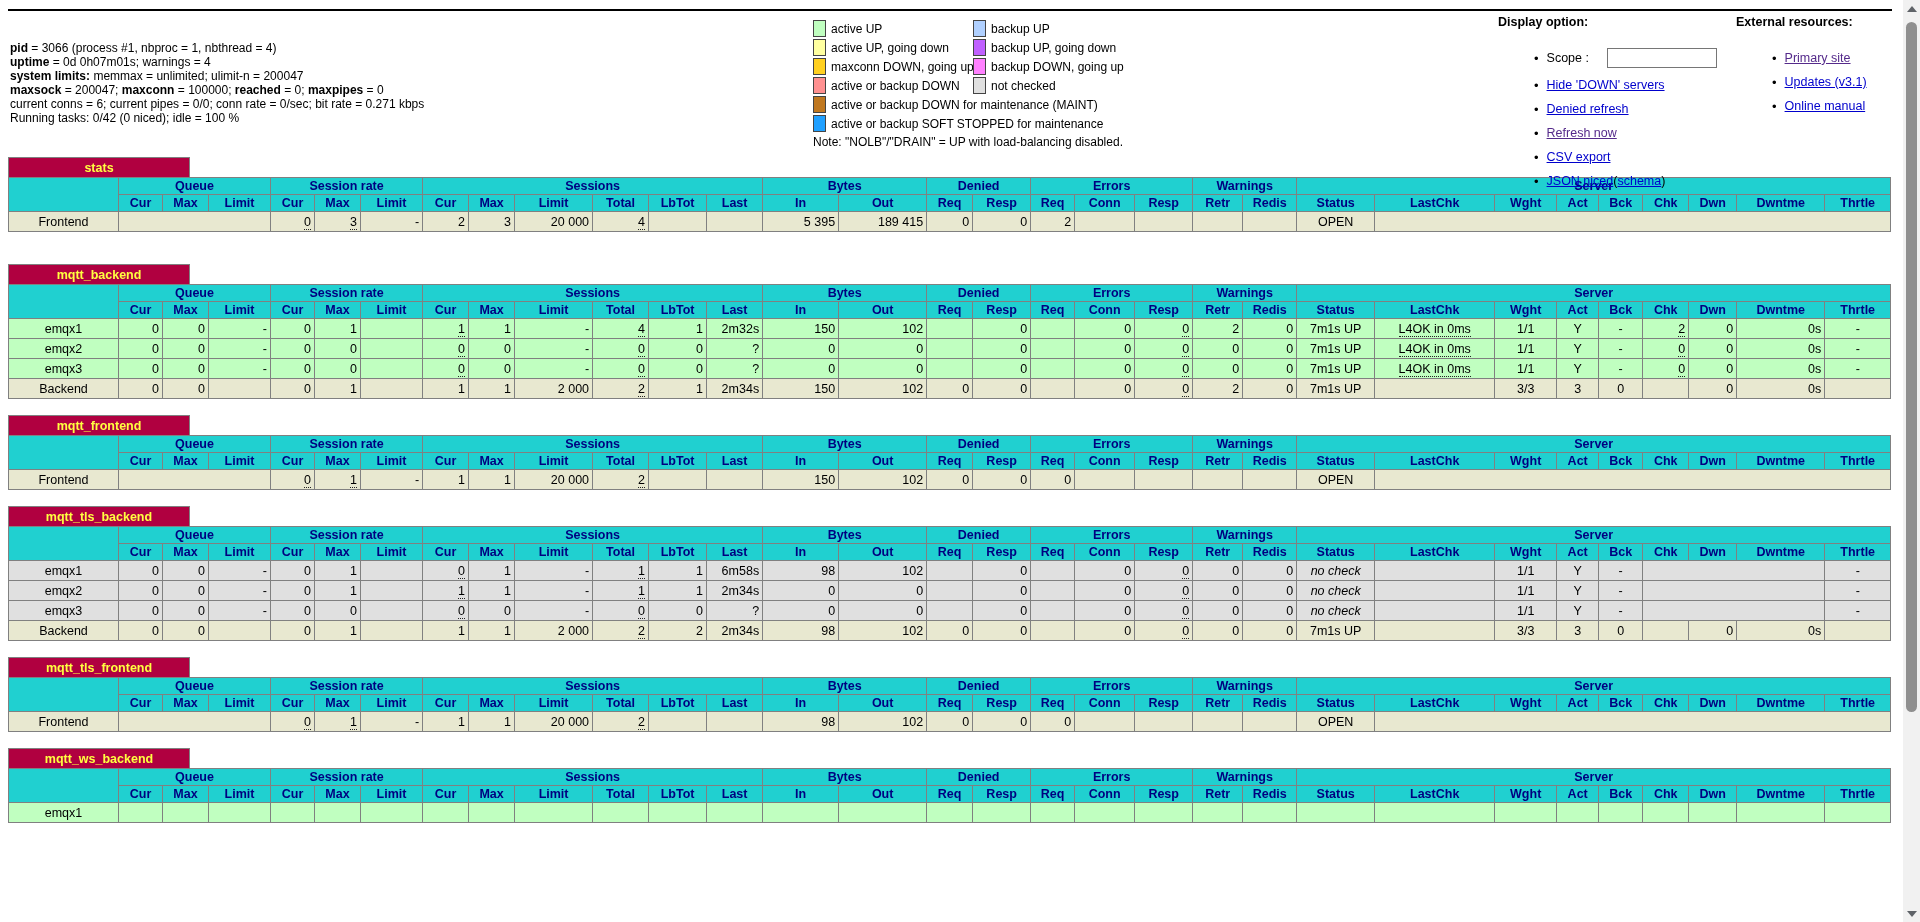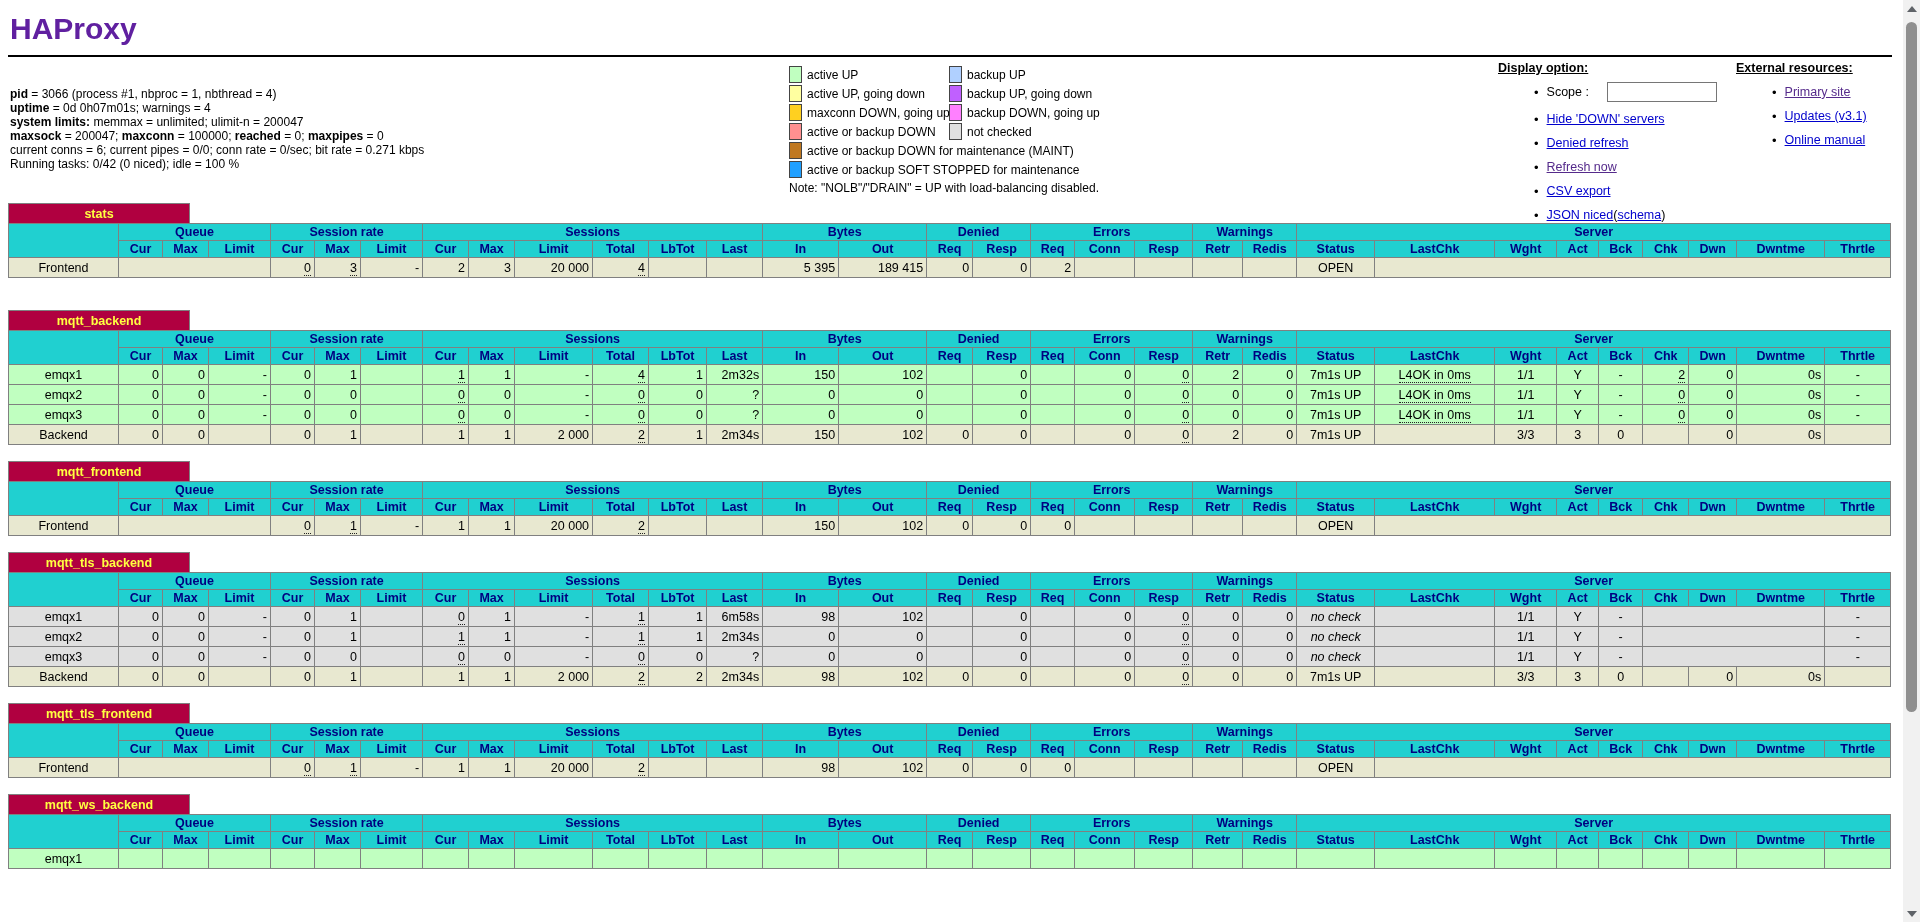--- a/index.html
+++ b/index.html
@@ -12,29 +12,29 @@
   body{width:1920px;height:922px;overflow:hidden;background:#fff;
        font-family:"Liberation Sans",sans-serif;color:#000;position:relative;}
   .page{padding:0 30px 0 8px;}
   h1{margin:12px 0 0 2px;font-size:30px;font-weight:bold;color:var(--heading-purple);}
   h2{margin:16px 0 0 2px;font-size:26px;font-weight:bold;font-style:italic;color:var(--heading-purple);}
   .rule{height:2px;background:#000;margin-top:9px;width:1884px;}
   h3{margin:6px 0 0 0;width:1876px;background:var(--band-beige);color:var(--crimson);
      font-size:18px;font-weight:bold;padding:3px 4px;}
   .topinfo{position:relative;height:146px;}
   .procinfo{position:absolute;left:2px;top:30px;font-size:12px;line-height:14px;white-space:nowrap;}
-  .legend{position:absolute;left:781px;top:8px;font-size:12px;}
+  .legend{position:absolute;left:805px;top:8px;font-size:12px;}
   .lgrow{height:19px;display:flex;align-items:center;white-space:nowrap;}
   .lgitem{display:inline-flex;align-items:center;}
   .lgitem.fixed{width:160px;}
   .swatch{display:inline-block;width:11px;height:15px;border:1px solid #444;margin-right:5px;flex:none;}
   .lgnote{margin-top:2px;font-size:12px;white-space:nowrap;}
   .opts{position:absolute;left:1490px;top:4px;font-size:12.5px;}
   .ext{position:absolute;left:1728px;top:4px;font-size:12.5px;}
-  .opttitle{font-weight:bold;margin-bottom:8px;text-decoration:underline;}
+  .opttitle{font-weight:bold;margin-bottom:20px;}
   .optrow{margin:0 0 6px 36px;height:18px;display:flex;align-items:center;white-space:nowrap;}
   .scoperow{margin-bottom:9px;}
   .bullet{margin-right:8px;font-size:13px;}
   .scopelabel{margin-right:18px;}
   .scopeinput{width:104px;height:18px;border:1px solid #767676;font-size:12px;padding:0 2px;}
   a.lnk{color:var(--link-blue);text-decoration:underline;}
   a.lnk.visited{color:var(--link-visited-purple);}
   .tblblock{margin:0 0 16px 0;}
   .tblblock.first{margin-bottom:32px;}
   .pxname{display:inline-block;min-width:182px;box-sizing:border-box;background:var(--crimson);
@@ -57,21 +57,20 @@
   .sbup::after{content:"";position:absolute;left:4px;top:6px;border-left:5px solid transparent;
     border-right:5px solid transparent;border-bottom:6px solid #5f6368;}
   .sbdown::after{content:"";position:absolute;left:4px;top:6px;border-left:5px solid transparent;
     border-right:5px solid transparent;border-top:6px solid #5f6368;}
   .sbthumb{position:absolute;left:3px;top:22px;width:11px;height:690px;background:#8f8f8f;border-radius:6px;}
 </style>
 </head>
 <body>
 
 <div class="page">
-  <h1>HAProxy</h1>
   <div class="rule"></div>
 
   <div class="topinfo">
     <div class="procinfo" id="procinfo">
         <div class="piline"><b>pid</b><span> = 3066 (process #1, nbproc = 1, nbthread = 4)</span></div>
         <div class="piline"><b>uptime</b><span> = 0d 0h07m01s; warnings = 4</span></div>
         <div class="piline"><b>system limits:</b><span> memmax = unlimited; ulimit-n = 200047</span></div>
         <div class="piline"><b>maxsock</b><span> = 200047; </span><b>maxconn</b><span> = 100000; </span><b>reached</b><span> = 0; </span><b>maxpipes</b><span> = 0</span></div>
         <div class="piline"><span>current conns = 6; current pipes = 0/0; conn rate = 0/sec; bit rate = 0.271 kbps</span></div>
         <div class="piline"><span>Running tasks: 0/42 (0 niced); idle = 100 %</span></div>

